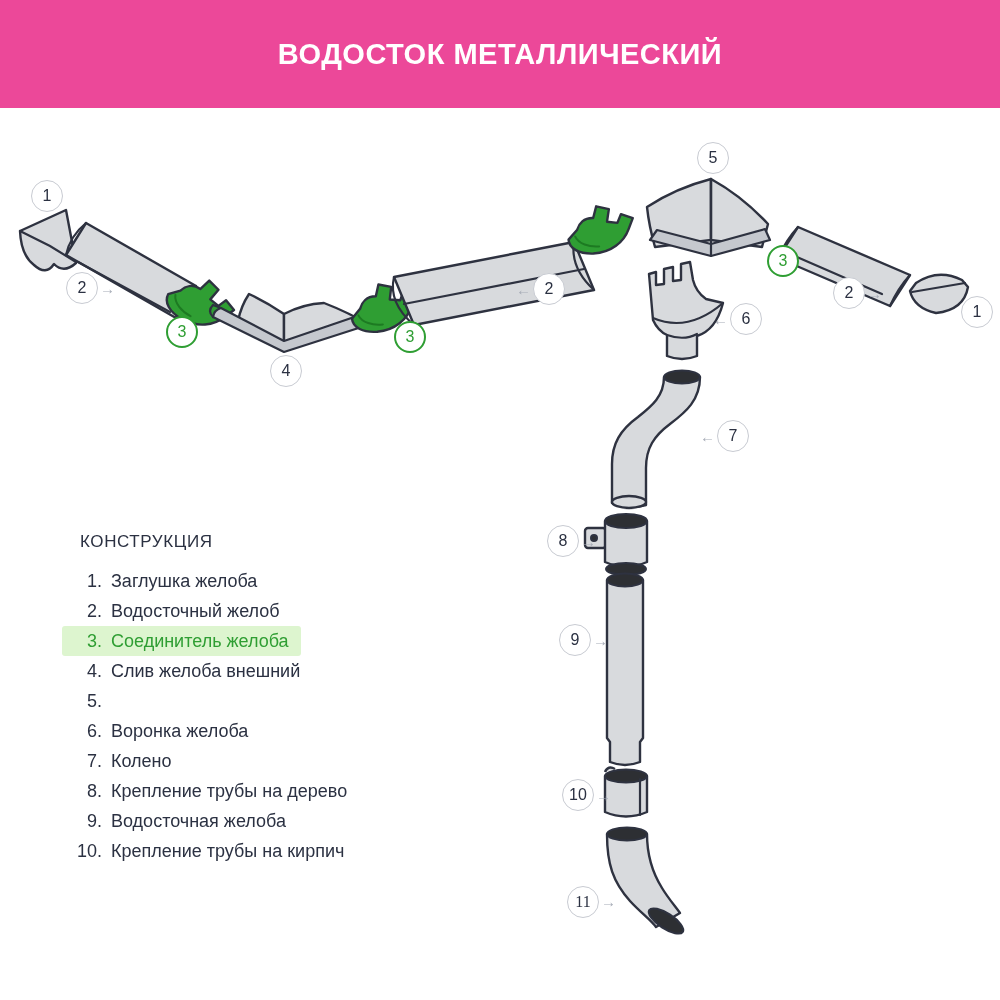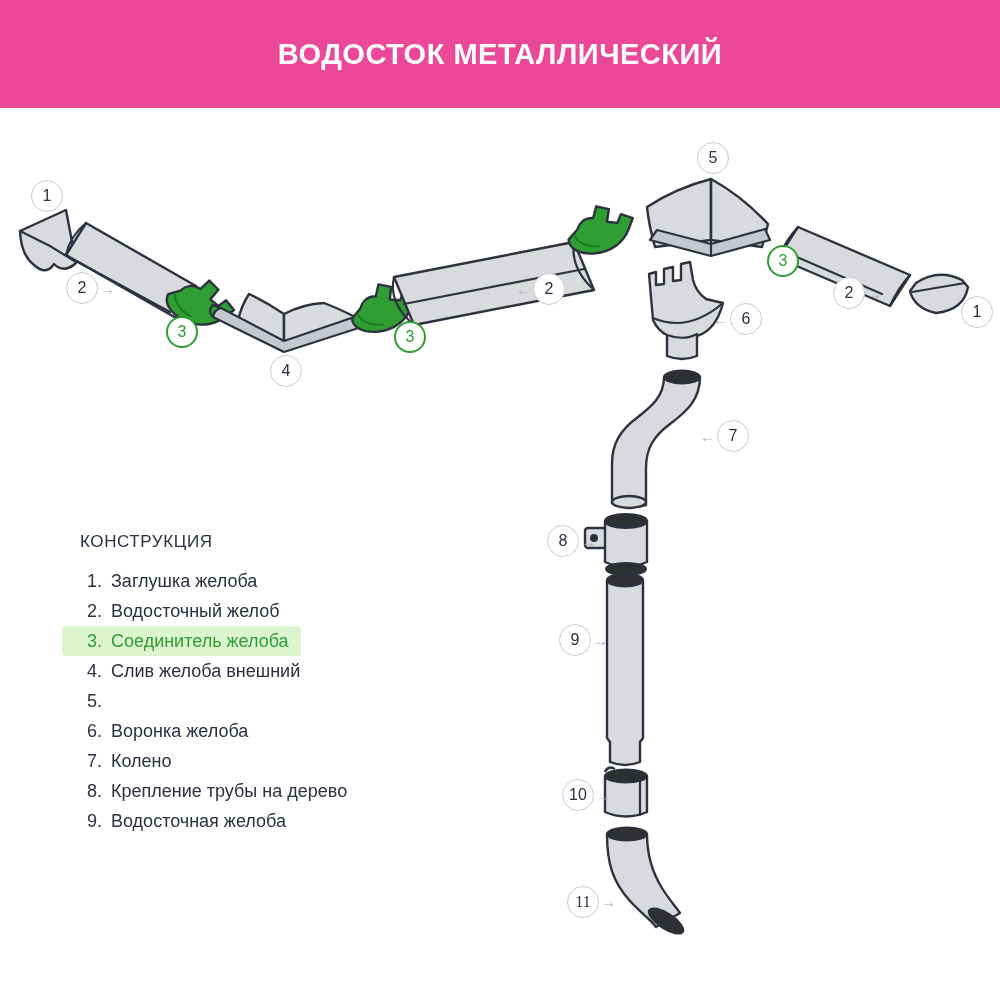--- a/index.html
+++ b/index.html
@@ -221,16 +221,20 @@
           <span class="ltxt">Колено</span>
         </div>
         <div class="lrow">
           <span class="lnum">8.</span>
           <span class="ltxt">Крепление трубы на дерево</span>
         </div>
         <div class="lrow">
           <span class="lnum">9.</span>
           <span class="ltxt">Водосточная желоба</span>
         </div>
+        <div class="lrow">
+          <span class="lnum">10.</span>
+          <span class="ltxt">Крепление трубы на кирпич</span>
+        </div>
       </div>
   </aside>
 
 </div>
 
 </body></html>

